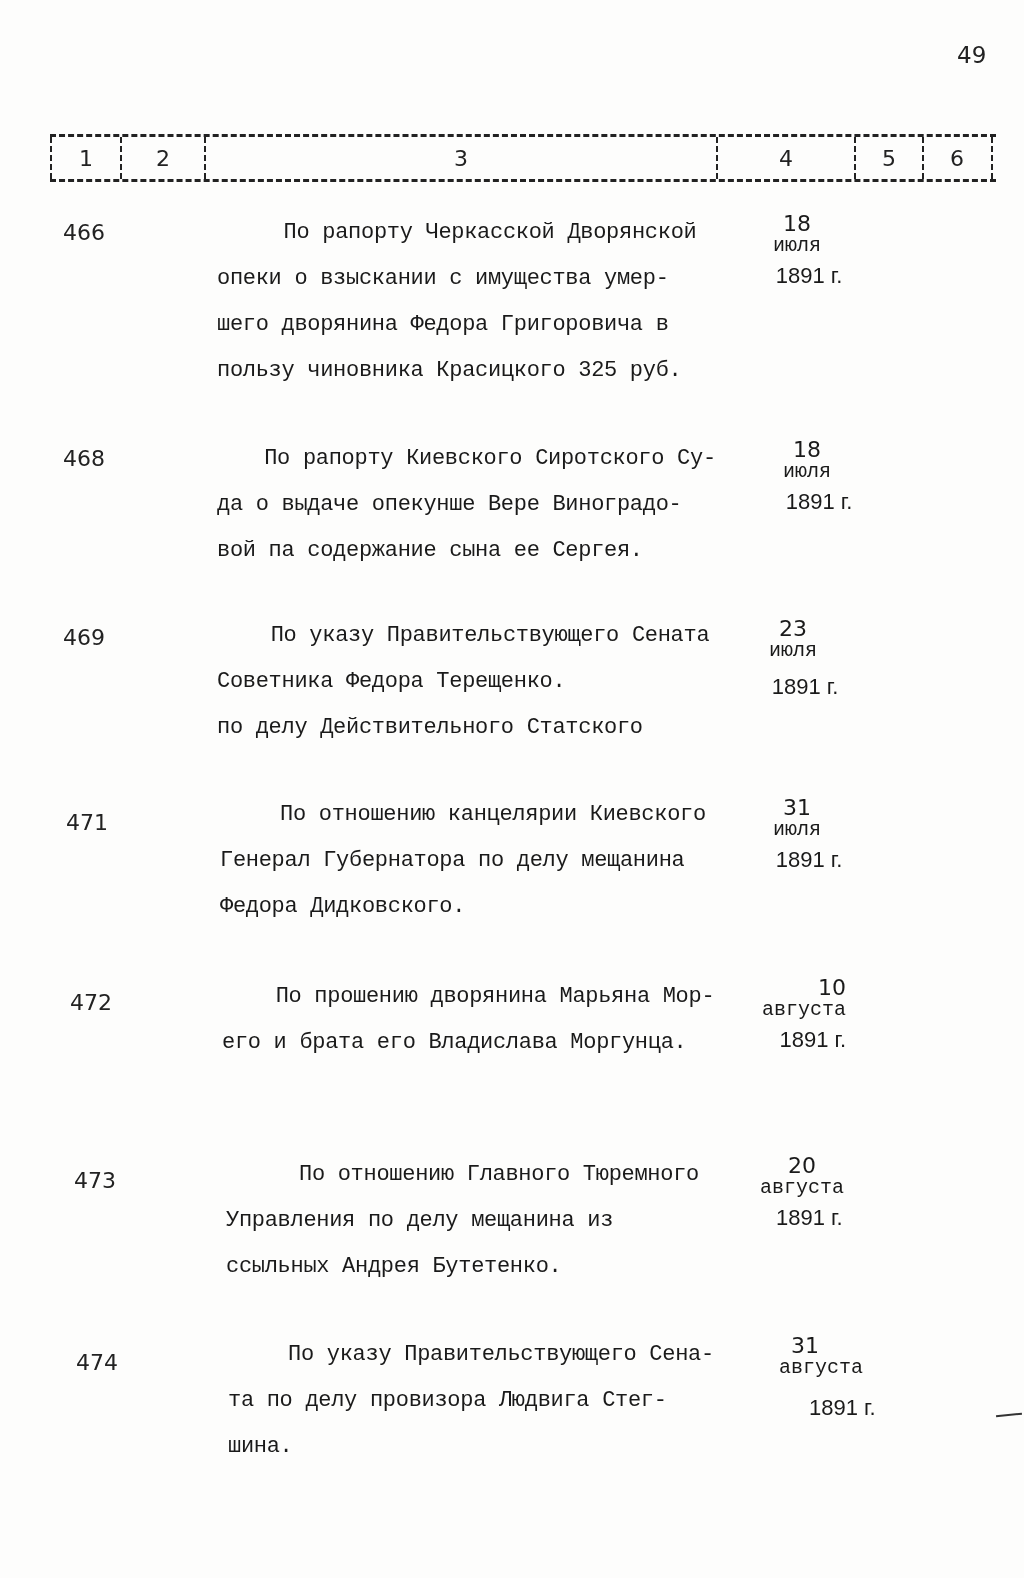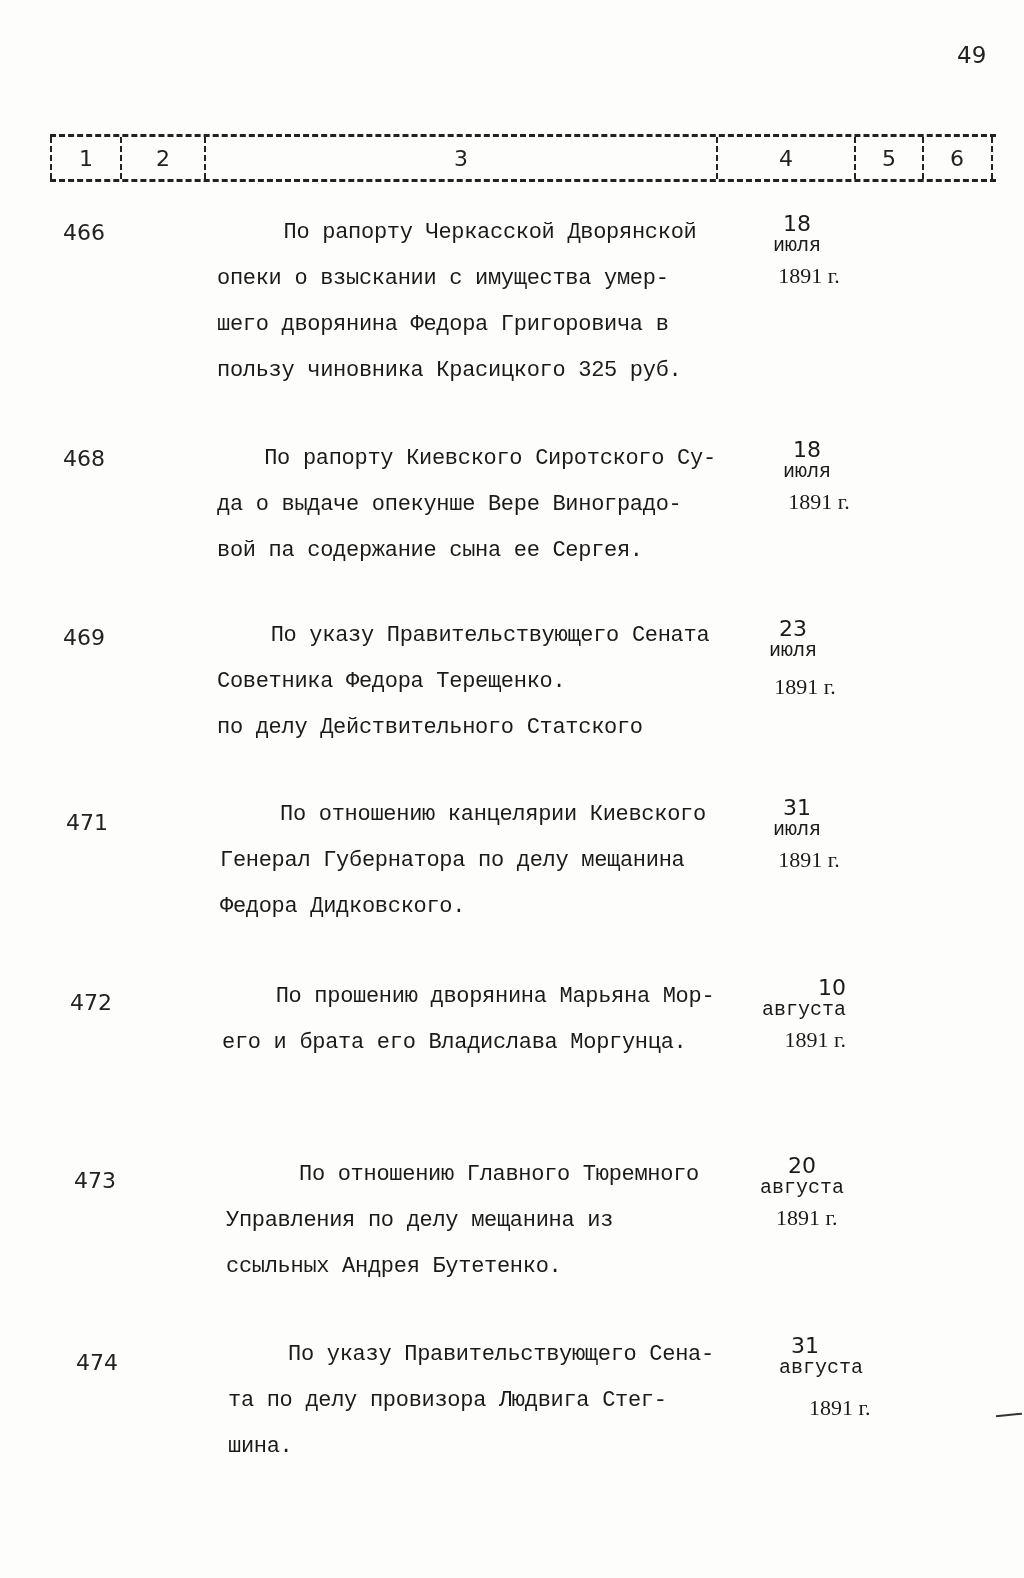--- a/index.html
+++ b/index.html
@@ -49,21 +49,21 @@
   .entry-line.first { text-indent: 26px; text-align: center; }
   .entry-date {
     position: absolute; top: -6px; width: 140px; text-align: center;
   }
   .date-day {
     font-family: "DejaVu Sans", sans-serif;
     font-size: 22px; line-height: 24px;
   }
   .date-month { font-size: 20px; line-height: 20px; }
   .date-year {
-    font-family: Liberation Serif, serif;
+    font-family: Liberation Sans, sans-serif;
     font-size: 22px; line-height: 36px; margin-top: 2px;
   }
   .margin-dash {
     position: absolute; left: 996px; top: 1414px;
     width: 26px; border-top: 2px solid #333;
     transform: rotate(-6deg);
   }
 </style>
 </head>
 <body>

